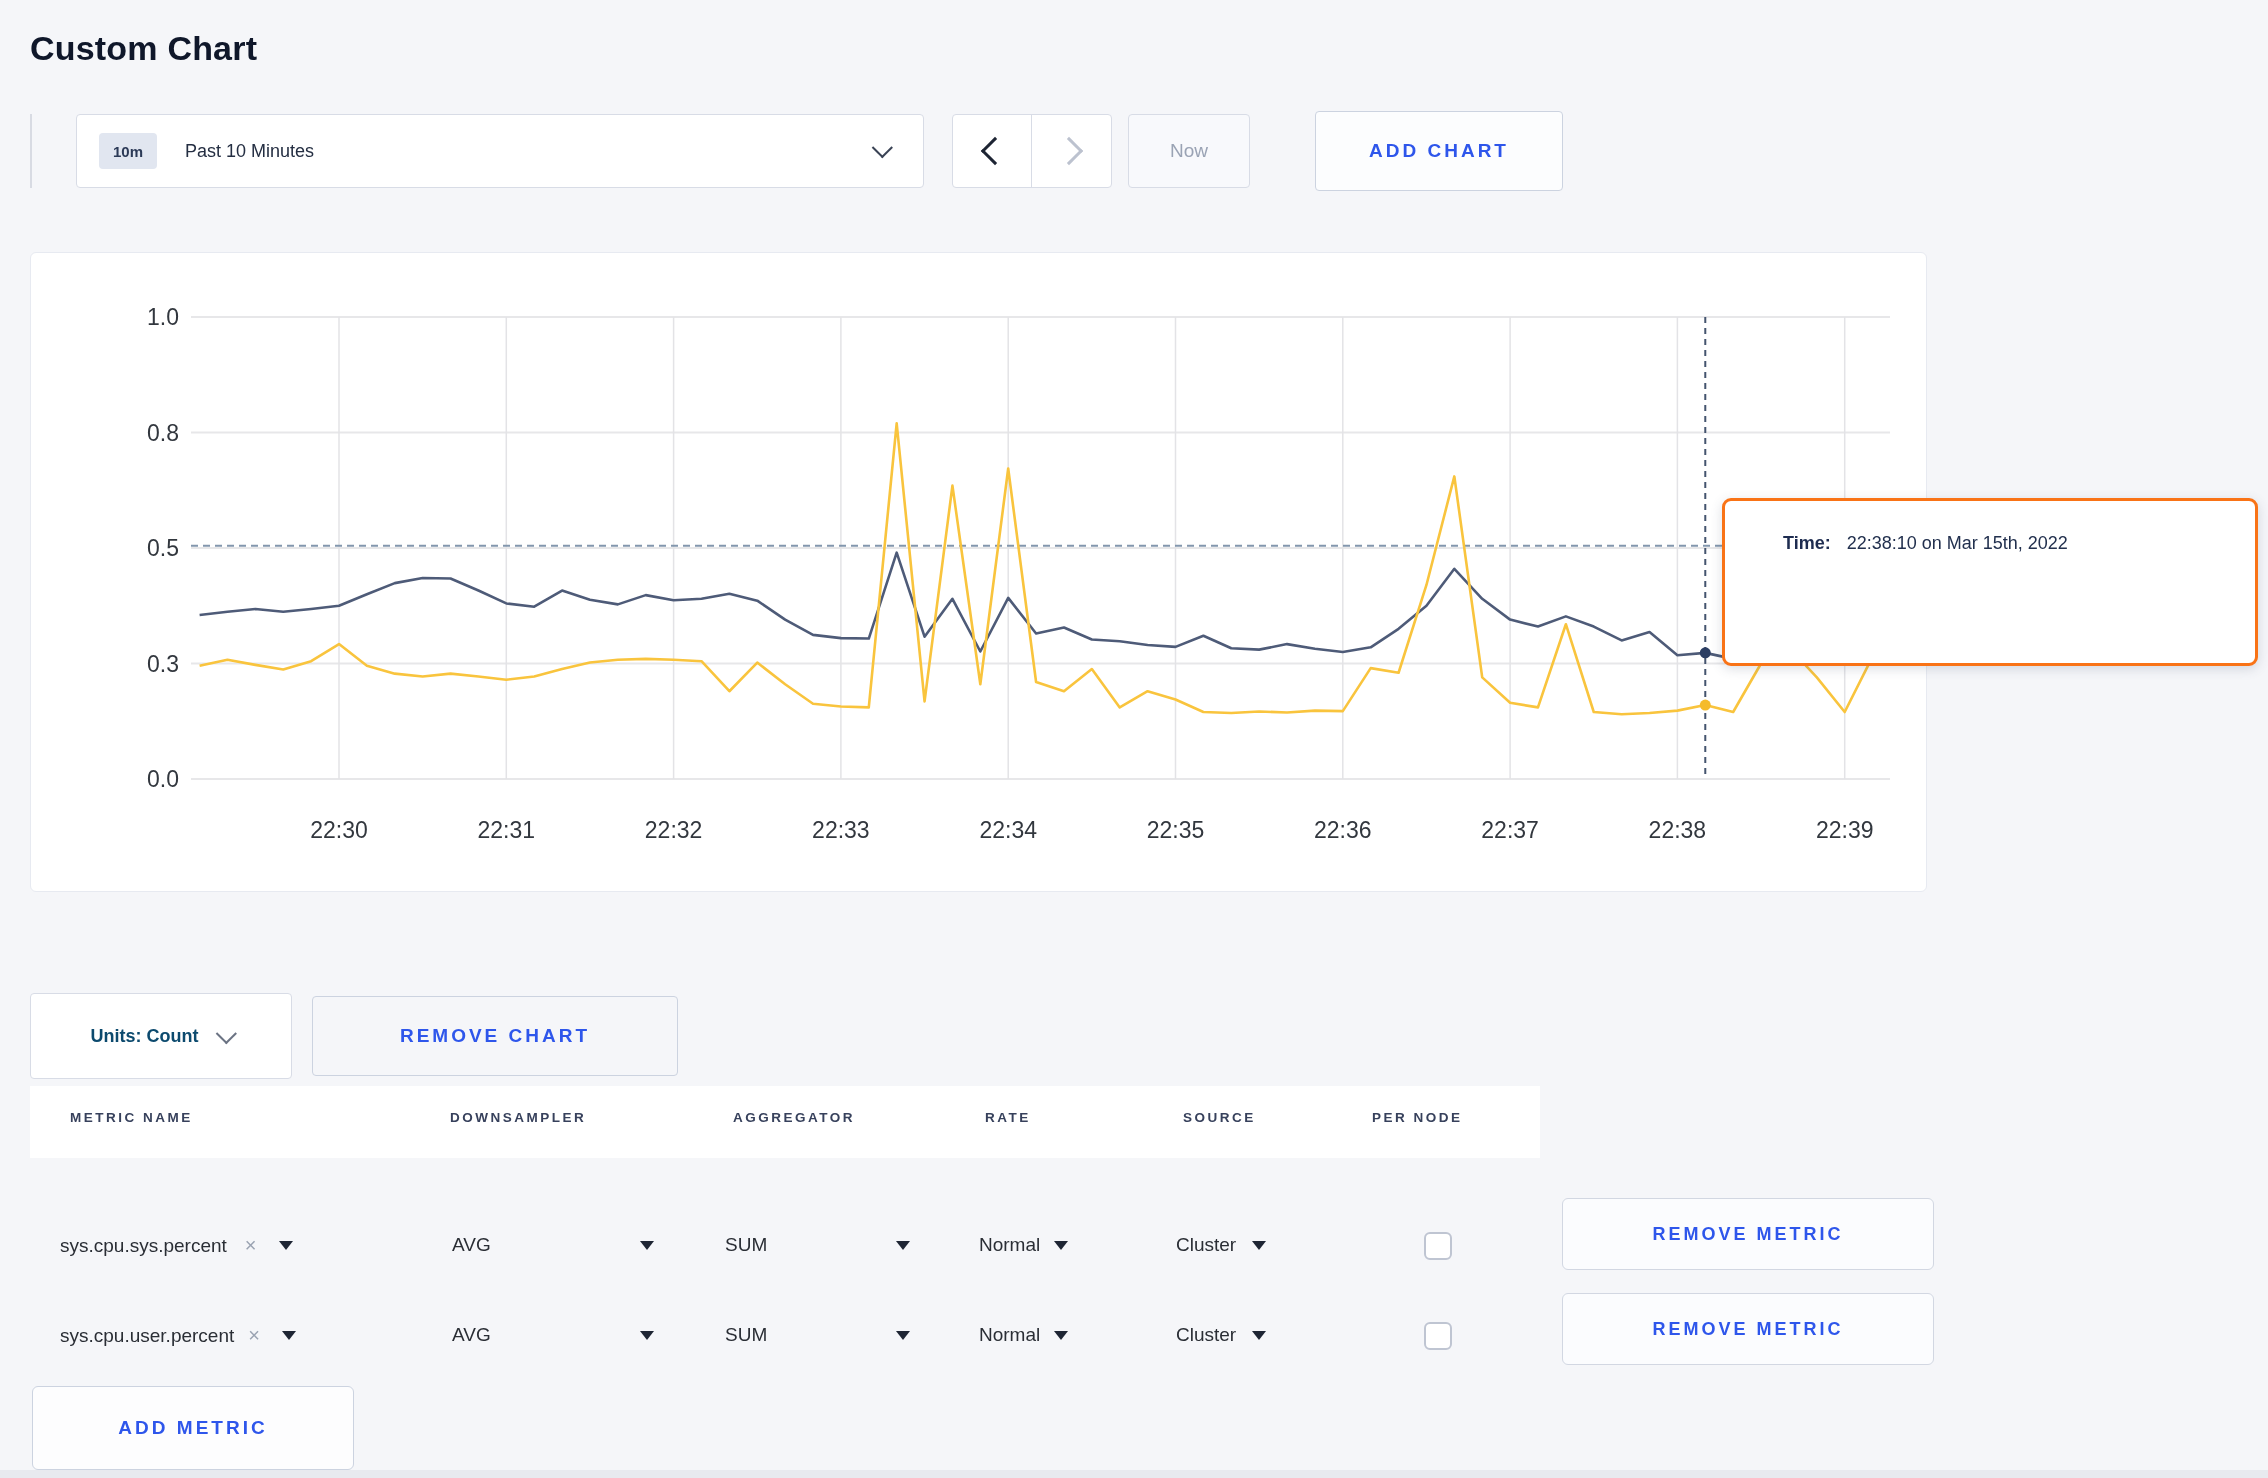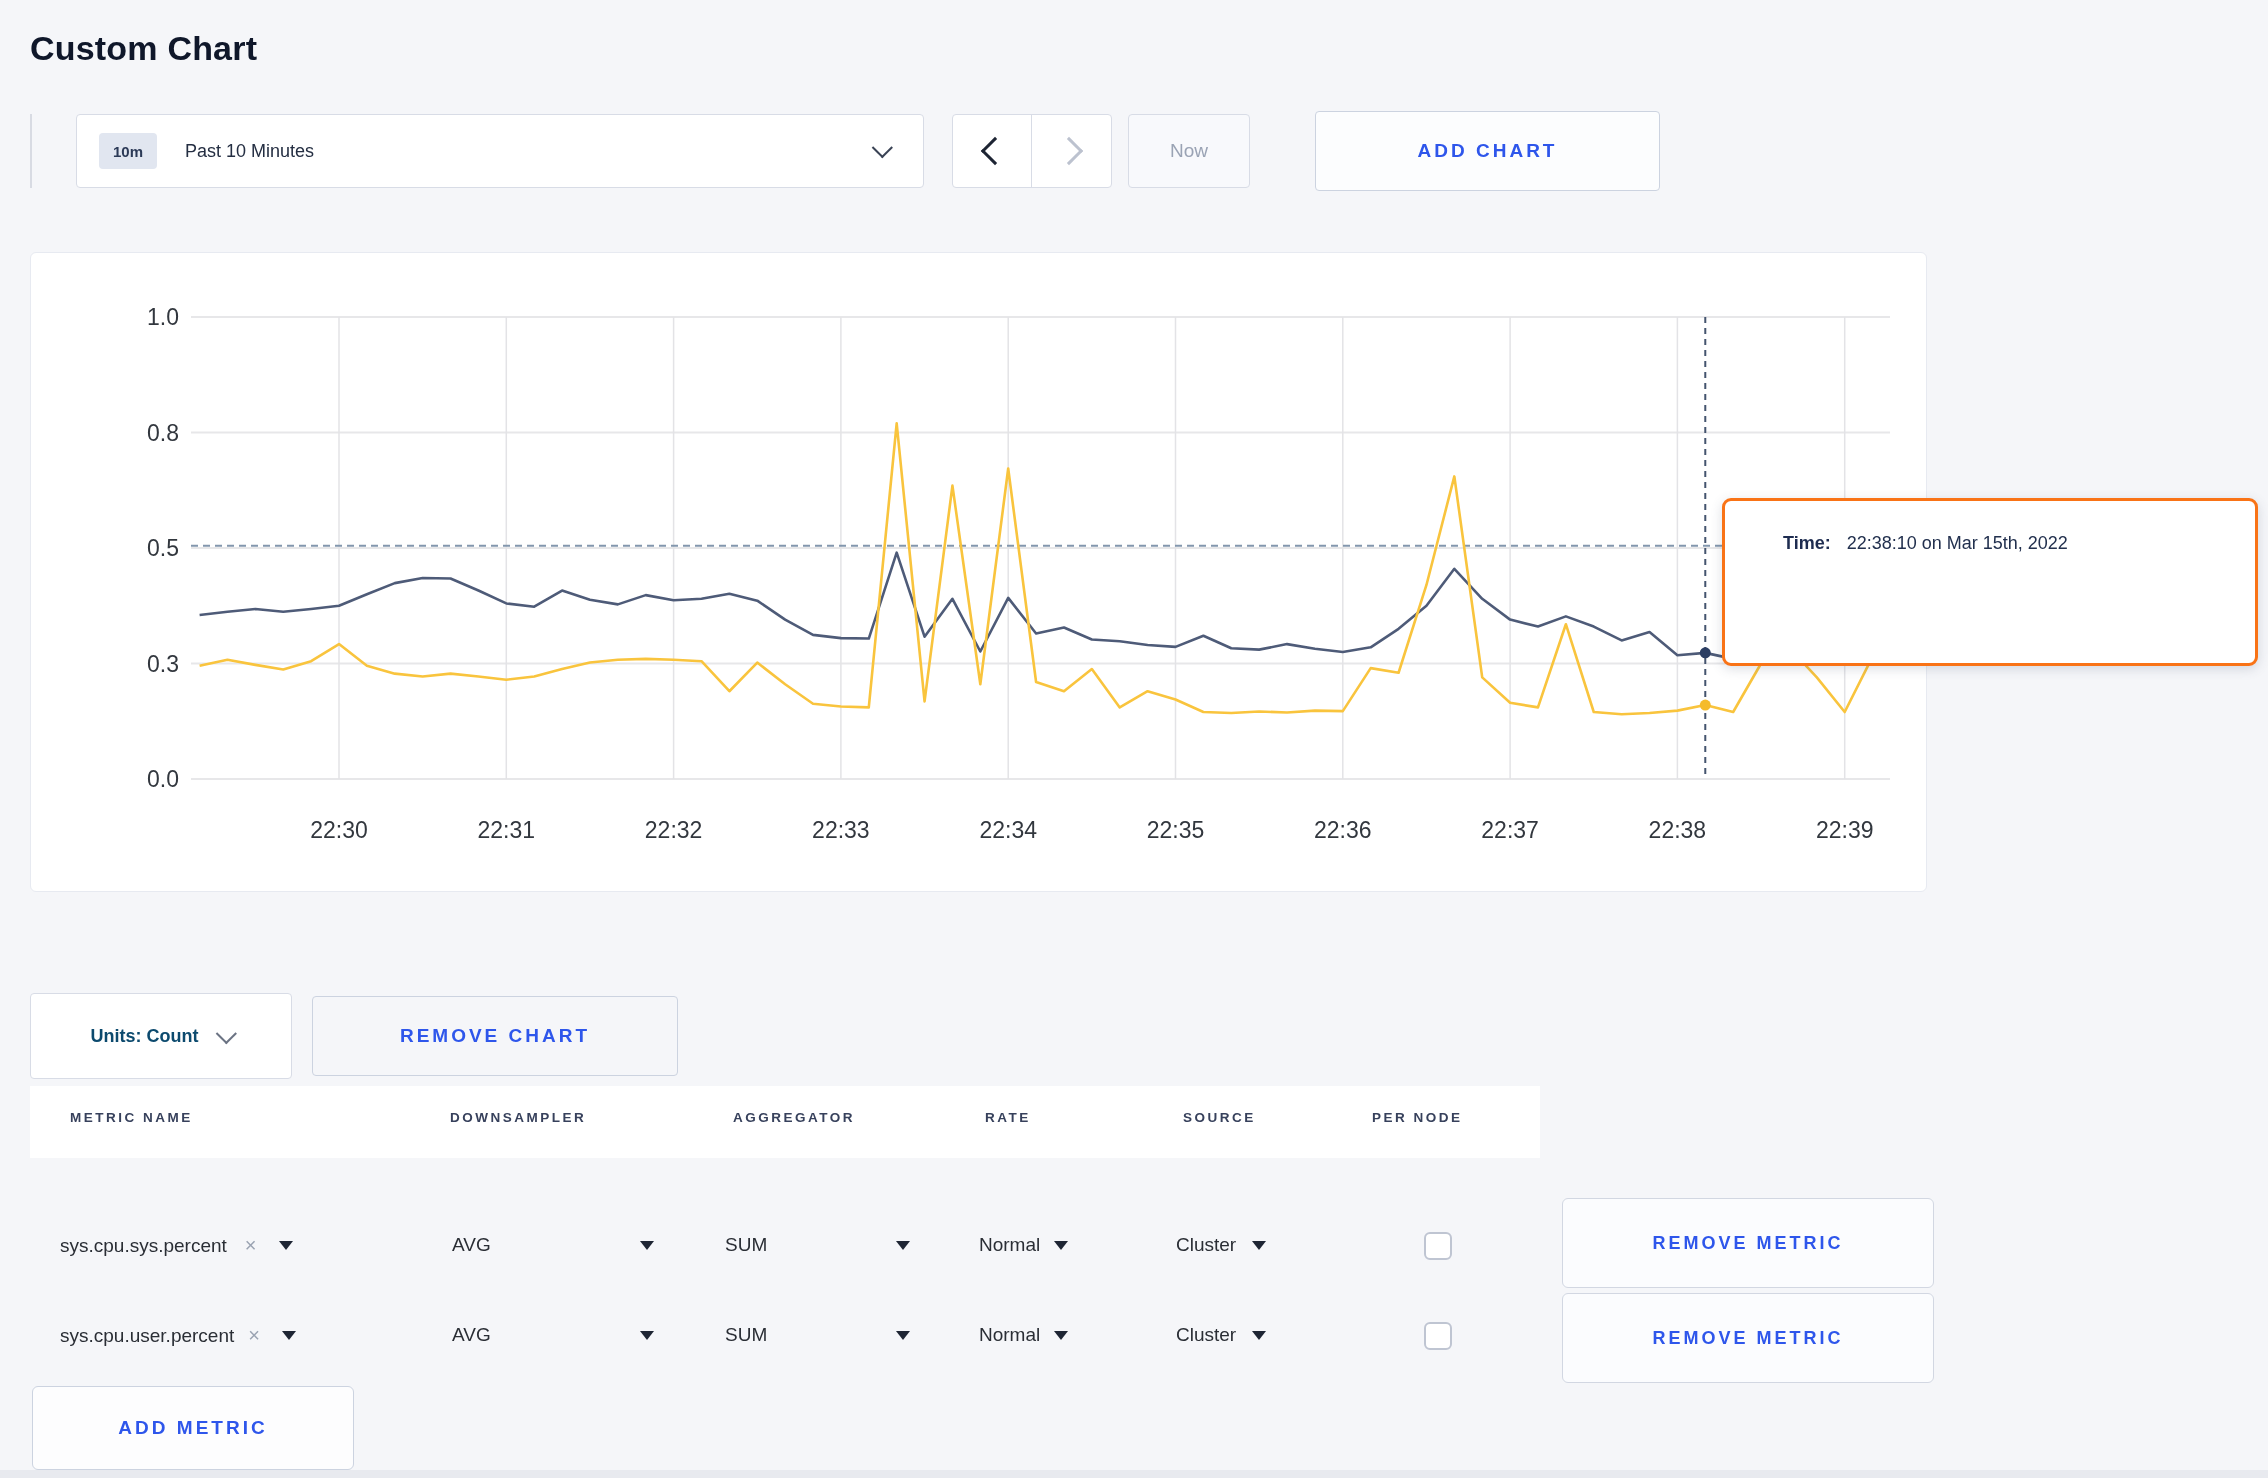--- a/index.html
+++ b/index.html
@@ -21,21 +21,21 @@
   #nav-pair{left:952px;top:114px;width:160px;height:74px;display:flex;}
   .nav-cell{width:80px;height:100%;display:flex;align-items:center;justify-content:center;cursor:pointer;box-sizing:border-box;}
   #nav-prev{border-right:1.5px solid #d8dce6;}
   .navchev{width:17px;height:17px;display:inline-block;}
   #prev-icon{border-left:3.5px solid #1d2433;border-bottom:3.5px solid #1d2433;transform:rotate(45deg);margin-left:6px;}
   #next-icon{border-right:3.5px solid #bcc2cf;border-top:3.5px solid #bcc2cf;transform:rotate(45deg);margin-right:6px;}
   #now-btn{left:1128px;top:114px;width:122px;height:74px;display:flex;align-items:center;justify-content:center;
       font-size:19px;color:#9aa3b4;background:#f8f9fc;cursor:default;}
   .blue-btn{border:1.5px solid #ccd3e0;border-radius:4px;background:transparent;display:flex;align-items:center;
       justify-content:center;color:#2e56eb;font-weight:700;letter-spacing:3px;cursor:pointer;box-sizing:border-box;}
-  #add-chart-btn{left:1315px;top:111px;width:345px;height:80px;font-size:19px;background:#fcfdfe;}
+  #add-chart-btn{left:1315px;top:111px;width:248px;height:80px;font-size:19px;background:#fcfdfe;}
   
   #chart-card{left:30px;top:252px;width:1895px;height:638px;background:#fff;border:1px solid #e7eaf1;border-radius:6px;}
   #cpu-chart{position:absolute;left:0;top:0;}
   
   #chart-tooltip{left:1722px;top:498px;width:536px;height:168px;background:#fff;border:3px solid #f97316;
       border-radius:9px;box-shadow:0 3px 12px rgba(60,70,100,.18);padding:20px 0 0 30px;box-sizing:border-box;z-index:5;}
   .tip-row{display:flex;align-items:center;height:44px;font-size:18px;color:#1e2c50;}
   .tip-swatch{width:16px;height:16px;border:3px solid;box-sizing:border-box;margin-right:12px;flex:0 0 auto;}
   .tip-spacer{width:28px;flex:0 0 auto;}
   .tip-label{font-weight:700;}
@@ -46,21 +46,21 @@
   #remove-chart-btn{left:312px;top:996px;width:366px;height:80px;font-size:19px;}
   
   #table-header{left:30px;top:1086px;width:1510px;height:72px;background:#fff;}
   .th{position:absolute;top:24px;font-size:13.5px;font-weight:700;letter-spacing:2.5px;color:#37415c;}
   .row-text{font-size:19px;color:#2a2e35;}
   .tri{width:0;height:0;border-left:7px solid transparent;border-right:7px solid transparent;
       border-top:9px solid #1e2534;display:inline-block;}
   .x-icon{color:#9aa3b2;font-size:20px;}
   .cell{display:flex;align-items:center;cursor:pointer;}
   .checkbox{width:28px;height:28px;border:2px solid #bfc5d2;border-radius:6px;background:#fff;box-sizing:border-box;cursor:pointer;}
-  .rm-btn{left:1562px;width:372px;height:90px;font-size:18px;border-radius:6px;background:#fbfcfe;border-color:#d2d7e2;}
+  .rm-btn{left:1562px;width:372px;height:72px;font-size:18px;border-radius:6px;background:#fbfcfe;border-color:#d2d7e2;}
   #add-metric-btn{left:32px;top:1386px;width:322px;height:84px;font-size:19px;border-radius:6px;background:#fdfdfe;}
   #bottom-strip{left:0;top:1470px;width:2268px;height:8px;background:#e8eaef;}
 </style>
 </head>
 <body>
 
 <h1 class="abs" id="page-title">Custom Chart</h1>
 
 <div class="abs" id="toolbar-divider"></div>
 

